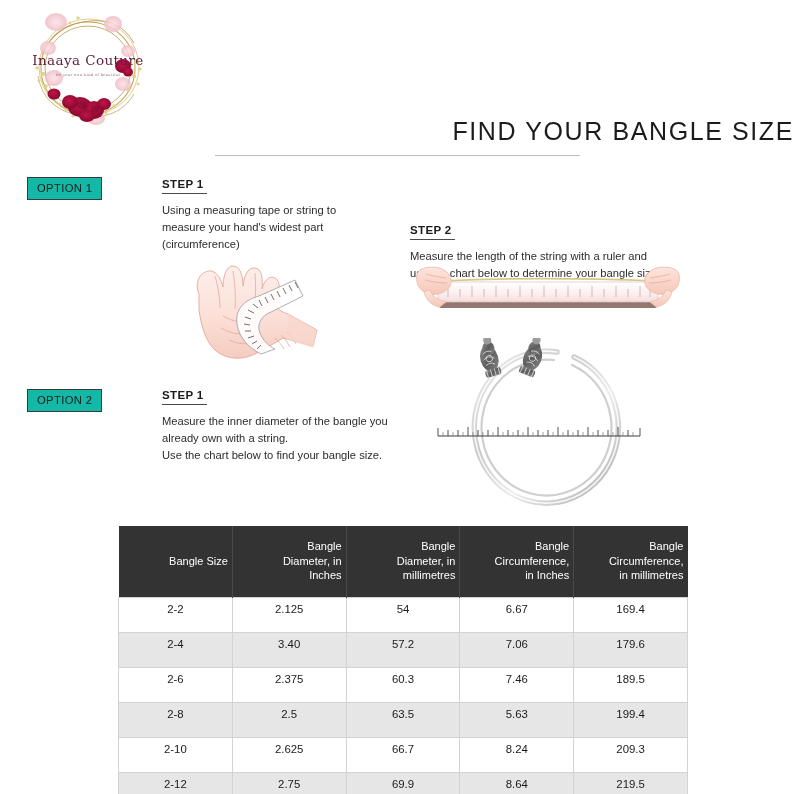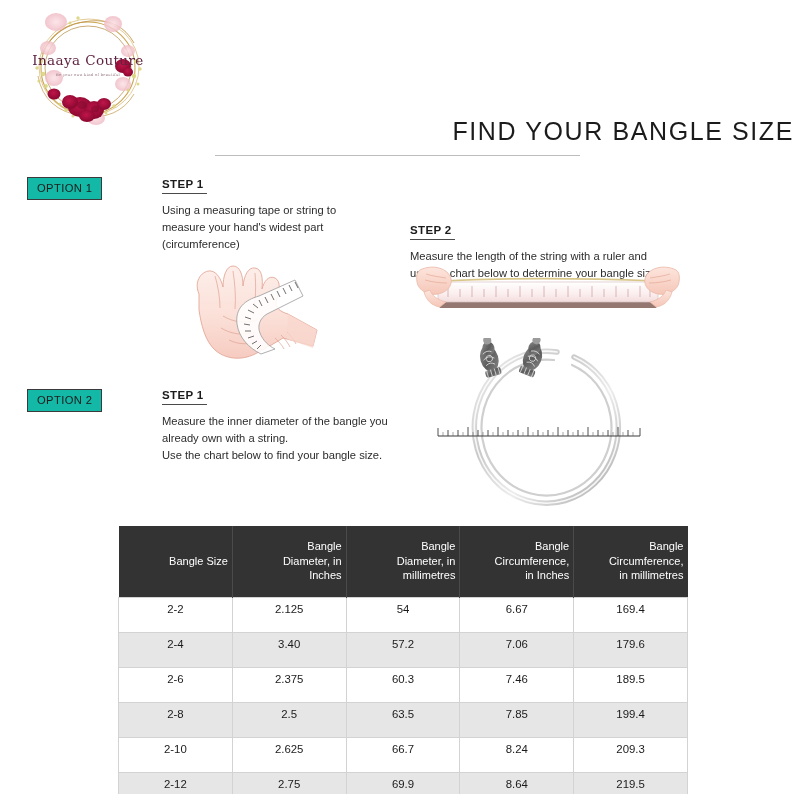--- a/index.html
+++ b/index.html
@@ -519,21 +519,21 @@
       <td>2-6</td>
       <td>2.375</td>
       <td>60.3</td>
       <td>7.46</td>
       <td>189.5</td>
     </tr>
     <tr>
       <td>2-8</td>
       <td>2.5</td>
       <td>63.5</td>
-      <td>7.85</td>
+      <td>5.63</td>
       <td>199.4</td>
     </tr>
     <tr>
       <td>2-10</td>
       <td>2.625</td>
       <td>66.7</td>
       <td>8.24</td>
       <td>209.3</td>
     </tr>
     <tr>

